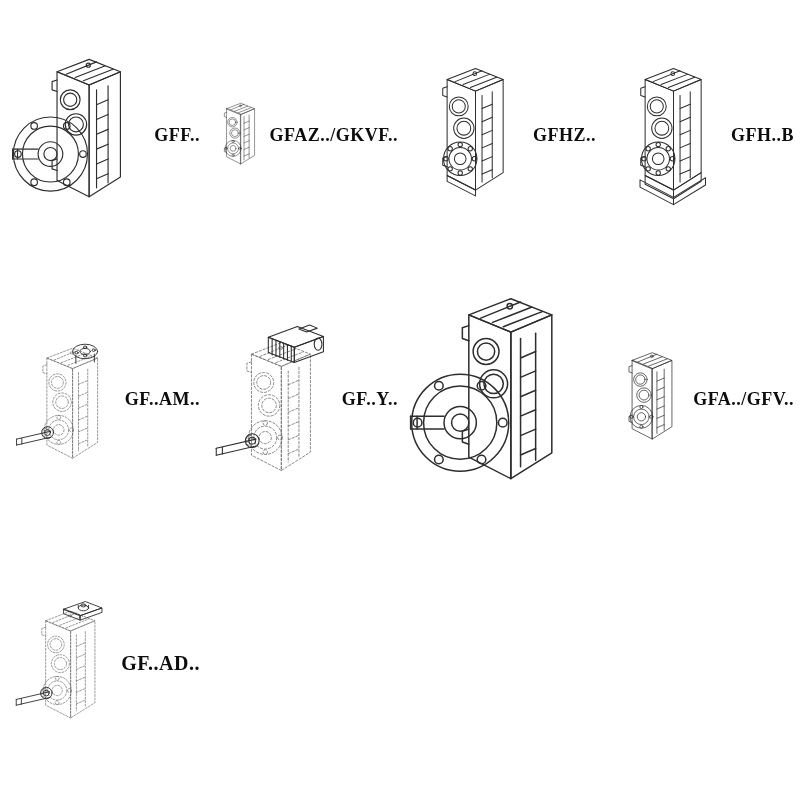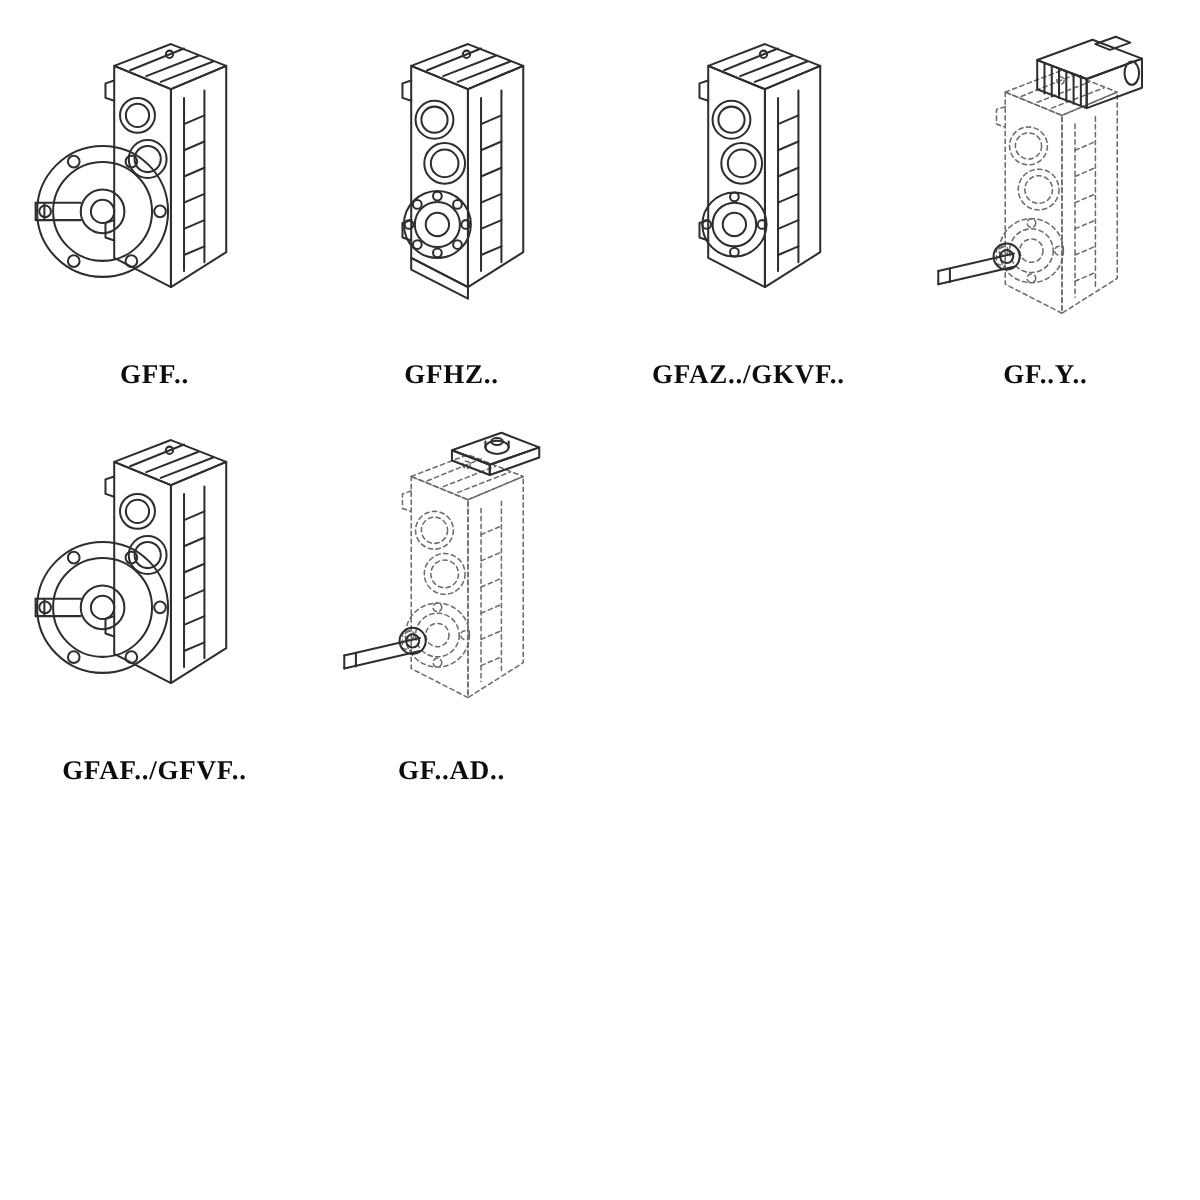--- a/index.html
+++ b/index.html
@@ -15,21 +15,21 @@
     padding: 6px 4px 2px 4px;
   }
   .grid {
     display: grid;
     grid-template-columns: repeat(4, 1fr);
     grid-template-rows: repeat(3, 1fr);
     width: 100%; height: 100%;
   }
   figure.cell {
     margin: 0; padding: 2px;
-    display: flex; flex-direction: column;
+    display: flex; flex-direction: row;
     align-items: center; justify-content: flex-end;
     min-width: 0; min-height: 0;
   }
   .cell svg.drawing {
     flex: 1 1 auto;
     width: 90%;
     min-height: 0;
     stroke: #2e2e2e;
     fill: none;
     stroke-width: 1.4;
@@ -257,50 +257,67 @@
 
     <figure class="cell">
       <svg class="drawing" viewBox="0 0 180 210">
           <use href="#sym-gff" width="180" height="210"></use>
         </svg>
       <figcaption class="label">GFF..</figcaption>
     </figure>
 
     <figure class="cell">
       <svg class="drawing" viewBox="0 0 180 210">
+          <use href="#sym-gfaz" width="180" height="210"></use>
+        </svg>
+      <figcaption class="label">GFAZ../GKVF..</figcaption>
+    </figure>
+
+    <figure class="cell">
+      <svg class="drawing" viewBox="0 0 180 210">
           <use href="#sym-gfhz" width="180" height="210"></use>
         </svg>
       <figcaption class="label">GFHZ..</figcaption>
     </figure>
 
+
+
+    <figure class="cell">
+      <svg class="drawing" viewBox="0 0 180 210">
+          <use href="#sym-gfhb" width="180" height="210"></use>
+        </svg>
+      <figcaption class="label">GFH..B</figcaption>
+    </figure>
+
+    <figure class="cell">
+      <svg class="drawing" viewBox="0 0 180 210">
+          <use href="#sym-am" width="180" height="210"></use>
+        </svg>
+      <figcaption class="label">GF..AM..</figcaption>
+    </figure>
+
+    <figure class="cell">
+      <svg class="drawing" viewBox="0 0 180 210">
+          <use href="#sym-y" width="180" height="210"></use>
+        </svg>
+      <figcaption class="label">GF..Y..</figcaption>
+    </figure>
+
+    <figure class="cell">
+      <svg class="drawing" viewBox="0 0 180 210">
+          <use href="#sym-gff" width="180" height="210"></use>
+        </svg>
+    </figure>
+
     <figure class="cell">
       <svg class="drawing" viewBox="0 0 180 210">
           <use href="#sym-gfaz" width="180" height="210"></use>
         </svg>
-      <figcaption class="label">GFAZ../GKVF..</figcaption>
-    </figure>
-
-
-
-
-
-    <figure class="cell">
-      <svg class="drawing" viewBox="0 0 180 210">
-          <use href="#sym-y" width="180" height="210"></use>
-        </svg>
-      <figcaption class="label">GF..Y..</figcaption>
-    </figure>
-
-    <figure class="cell">
-      <svg class="drawing" viewBox="0 0 180 210">
-          <use href="#sym-gff" width="180" height="210"></use>
-        </svg>
-      <figcaption class="label">GFAF../GFVF..</figcaption>
-    </figure>
-
+      <figcaption class="label">GFA../GFV..</figcaption>
+    </figure>
 
 
     <figure class="cell">
       <svg class="drawing" viewBox="0 0 180 210">
           <use href="#sym-ad" width="180" height="210"></use>
         </svg>
       <figcaption class="label">GF..AD..</figcaption>
     </figure>
 
   </div>

